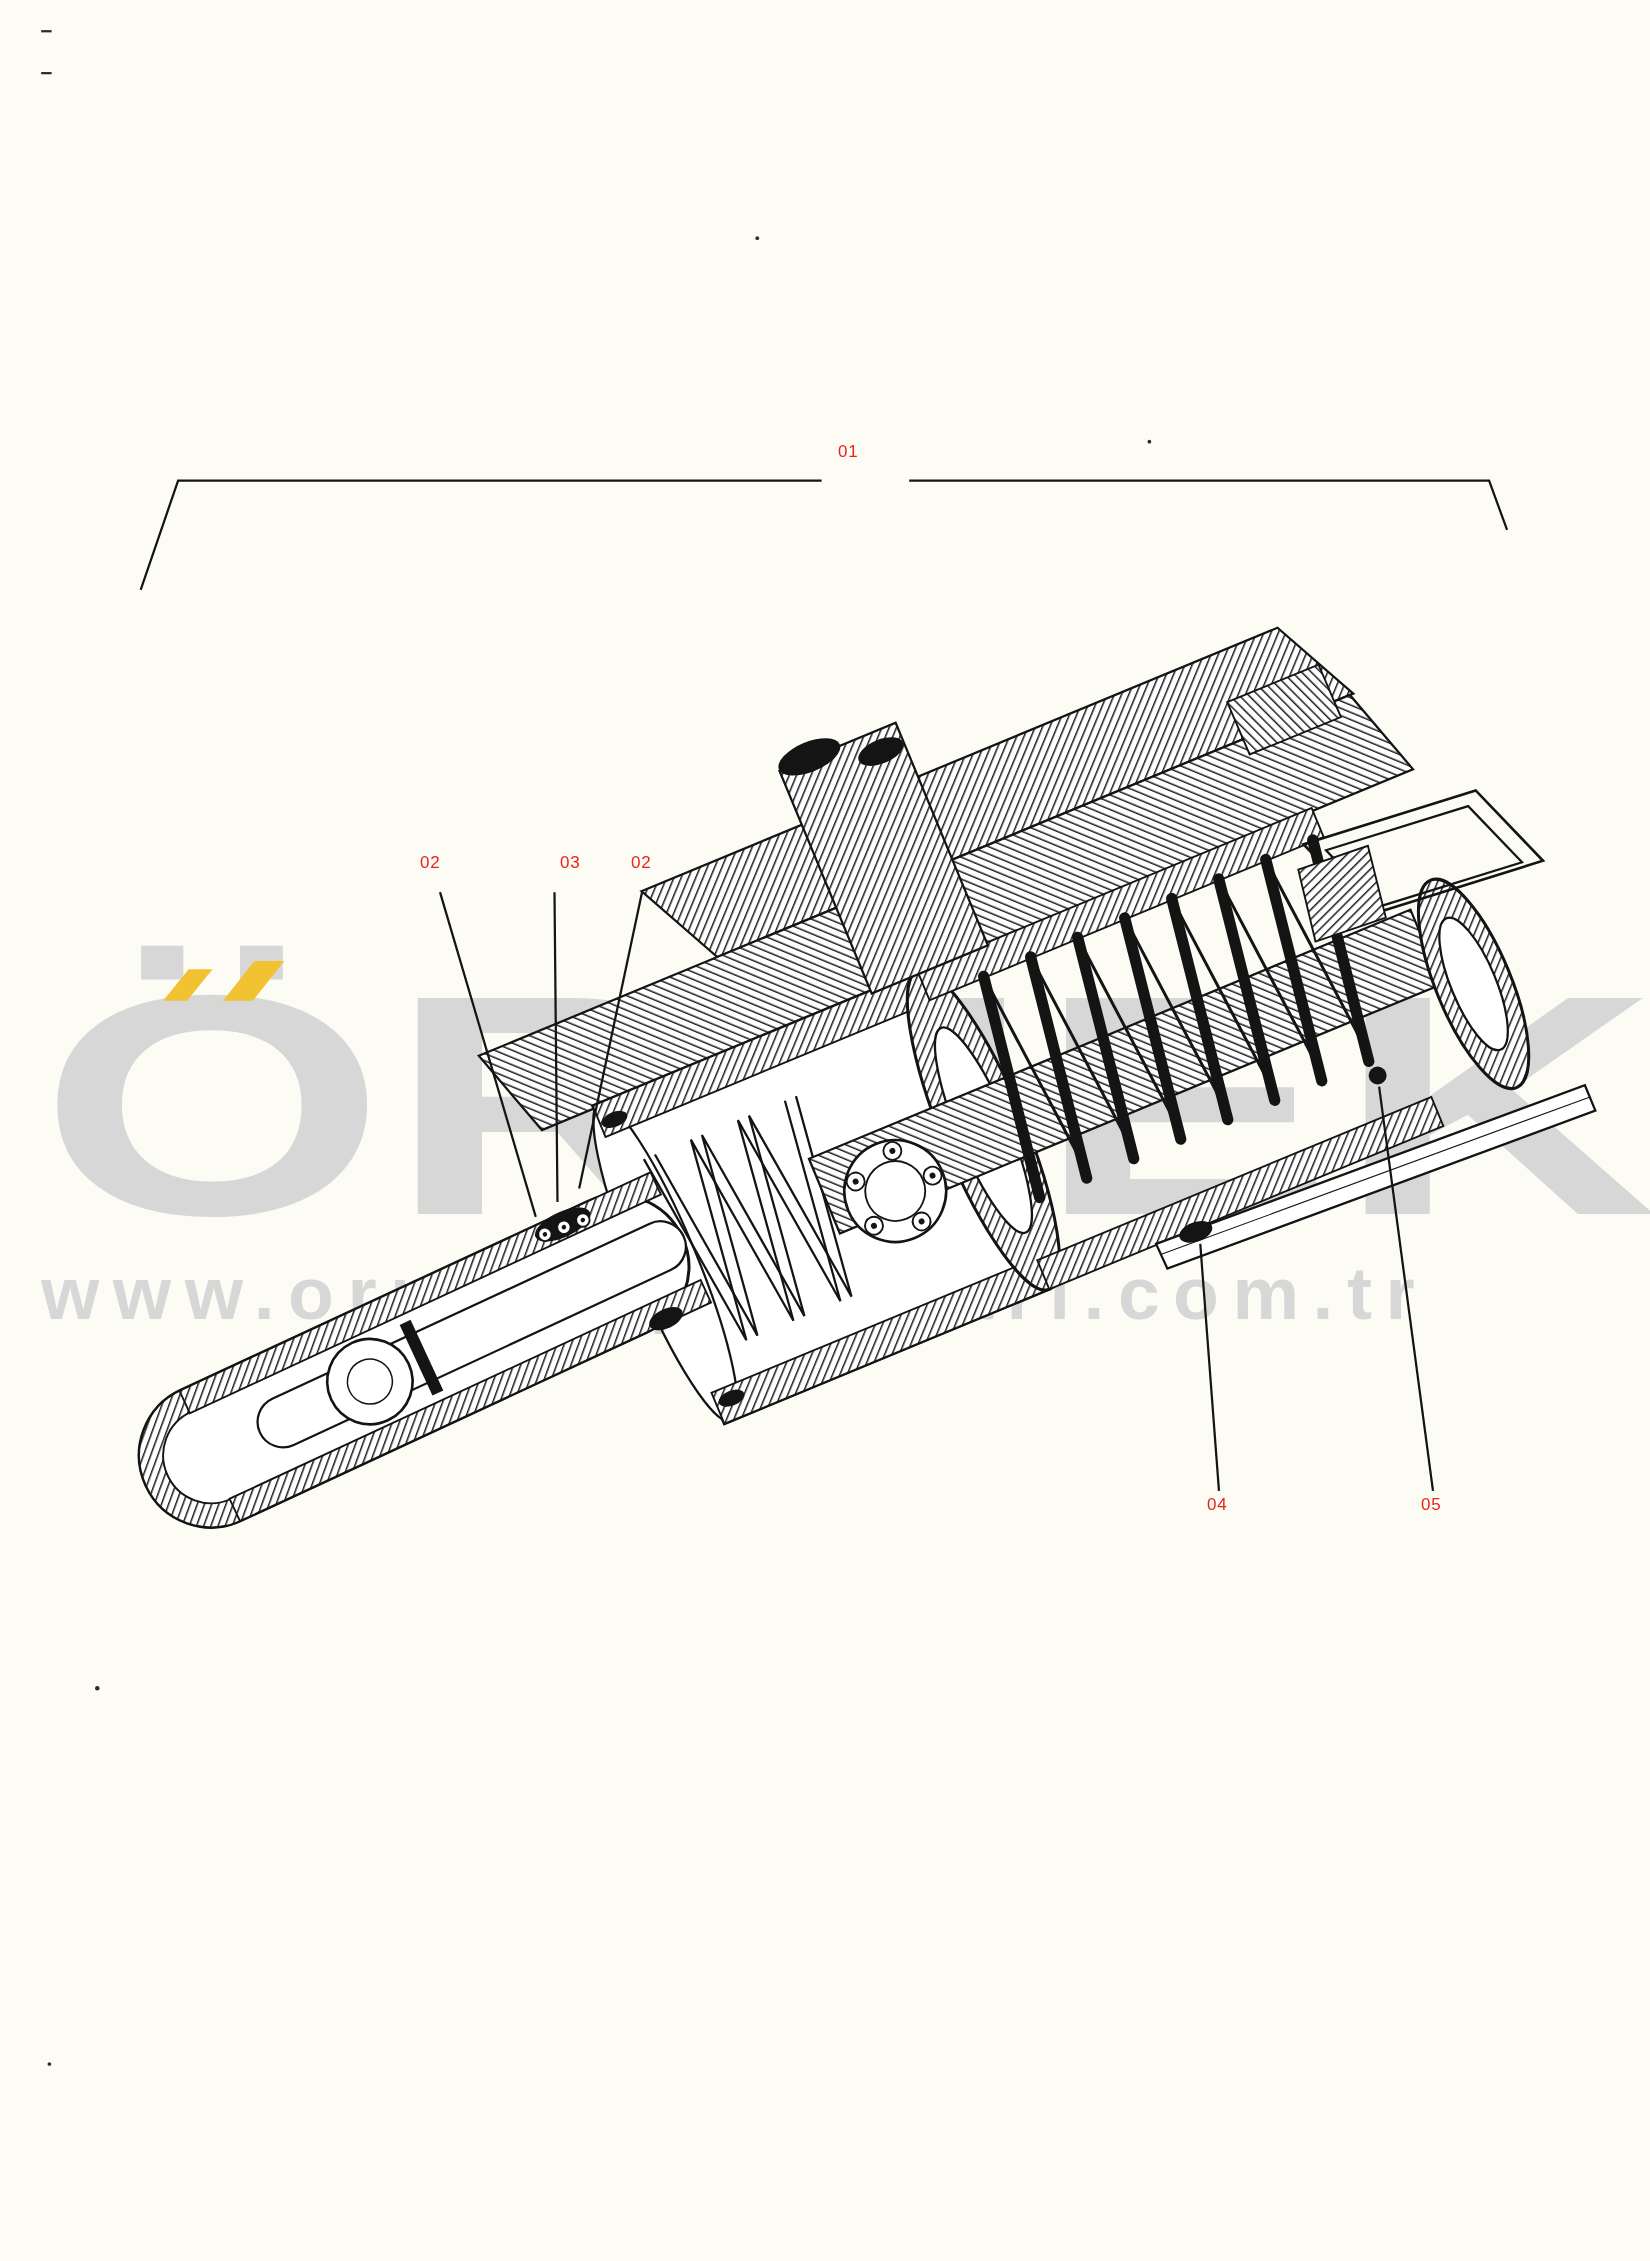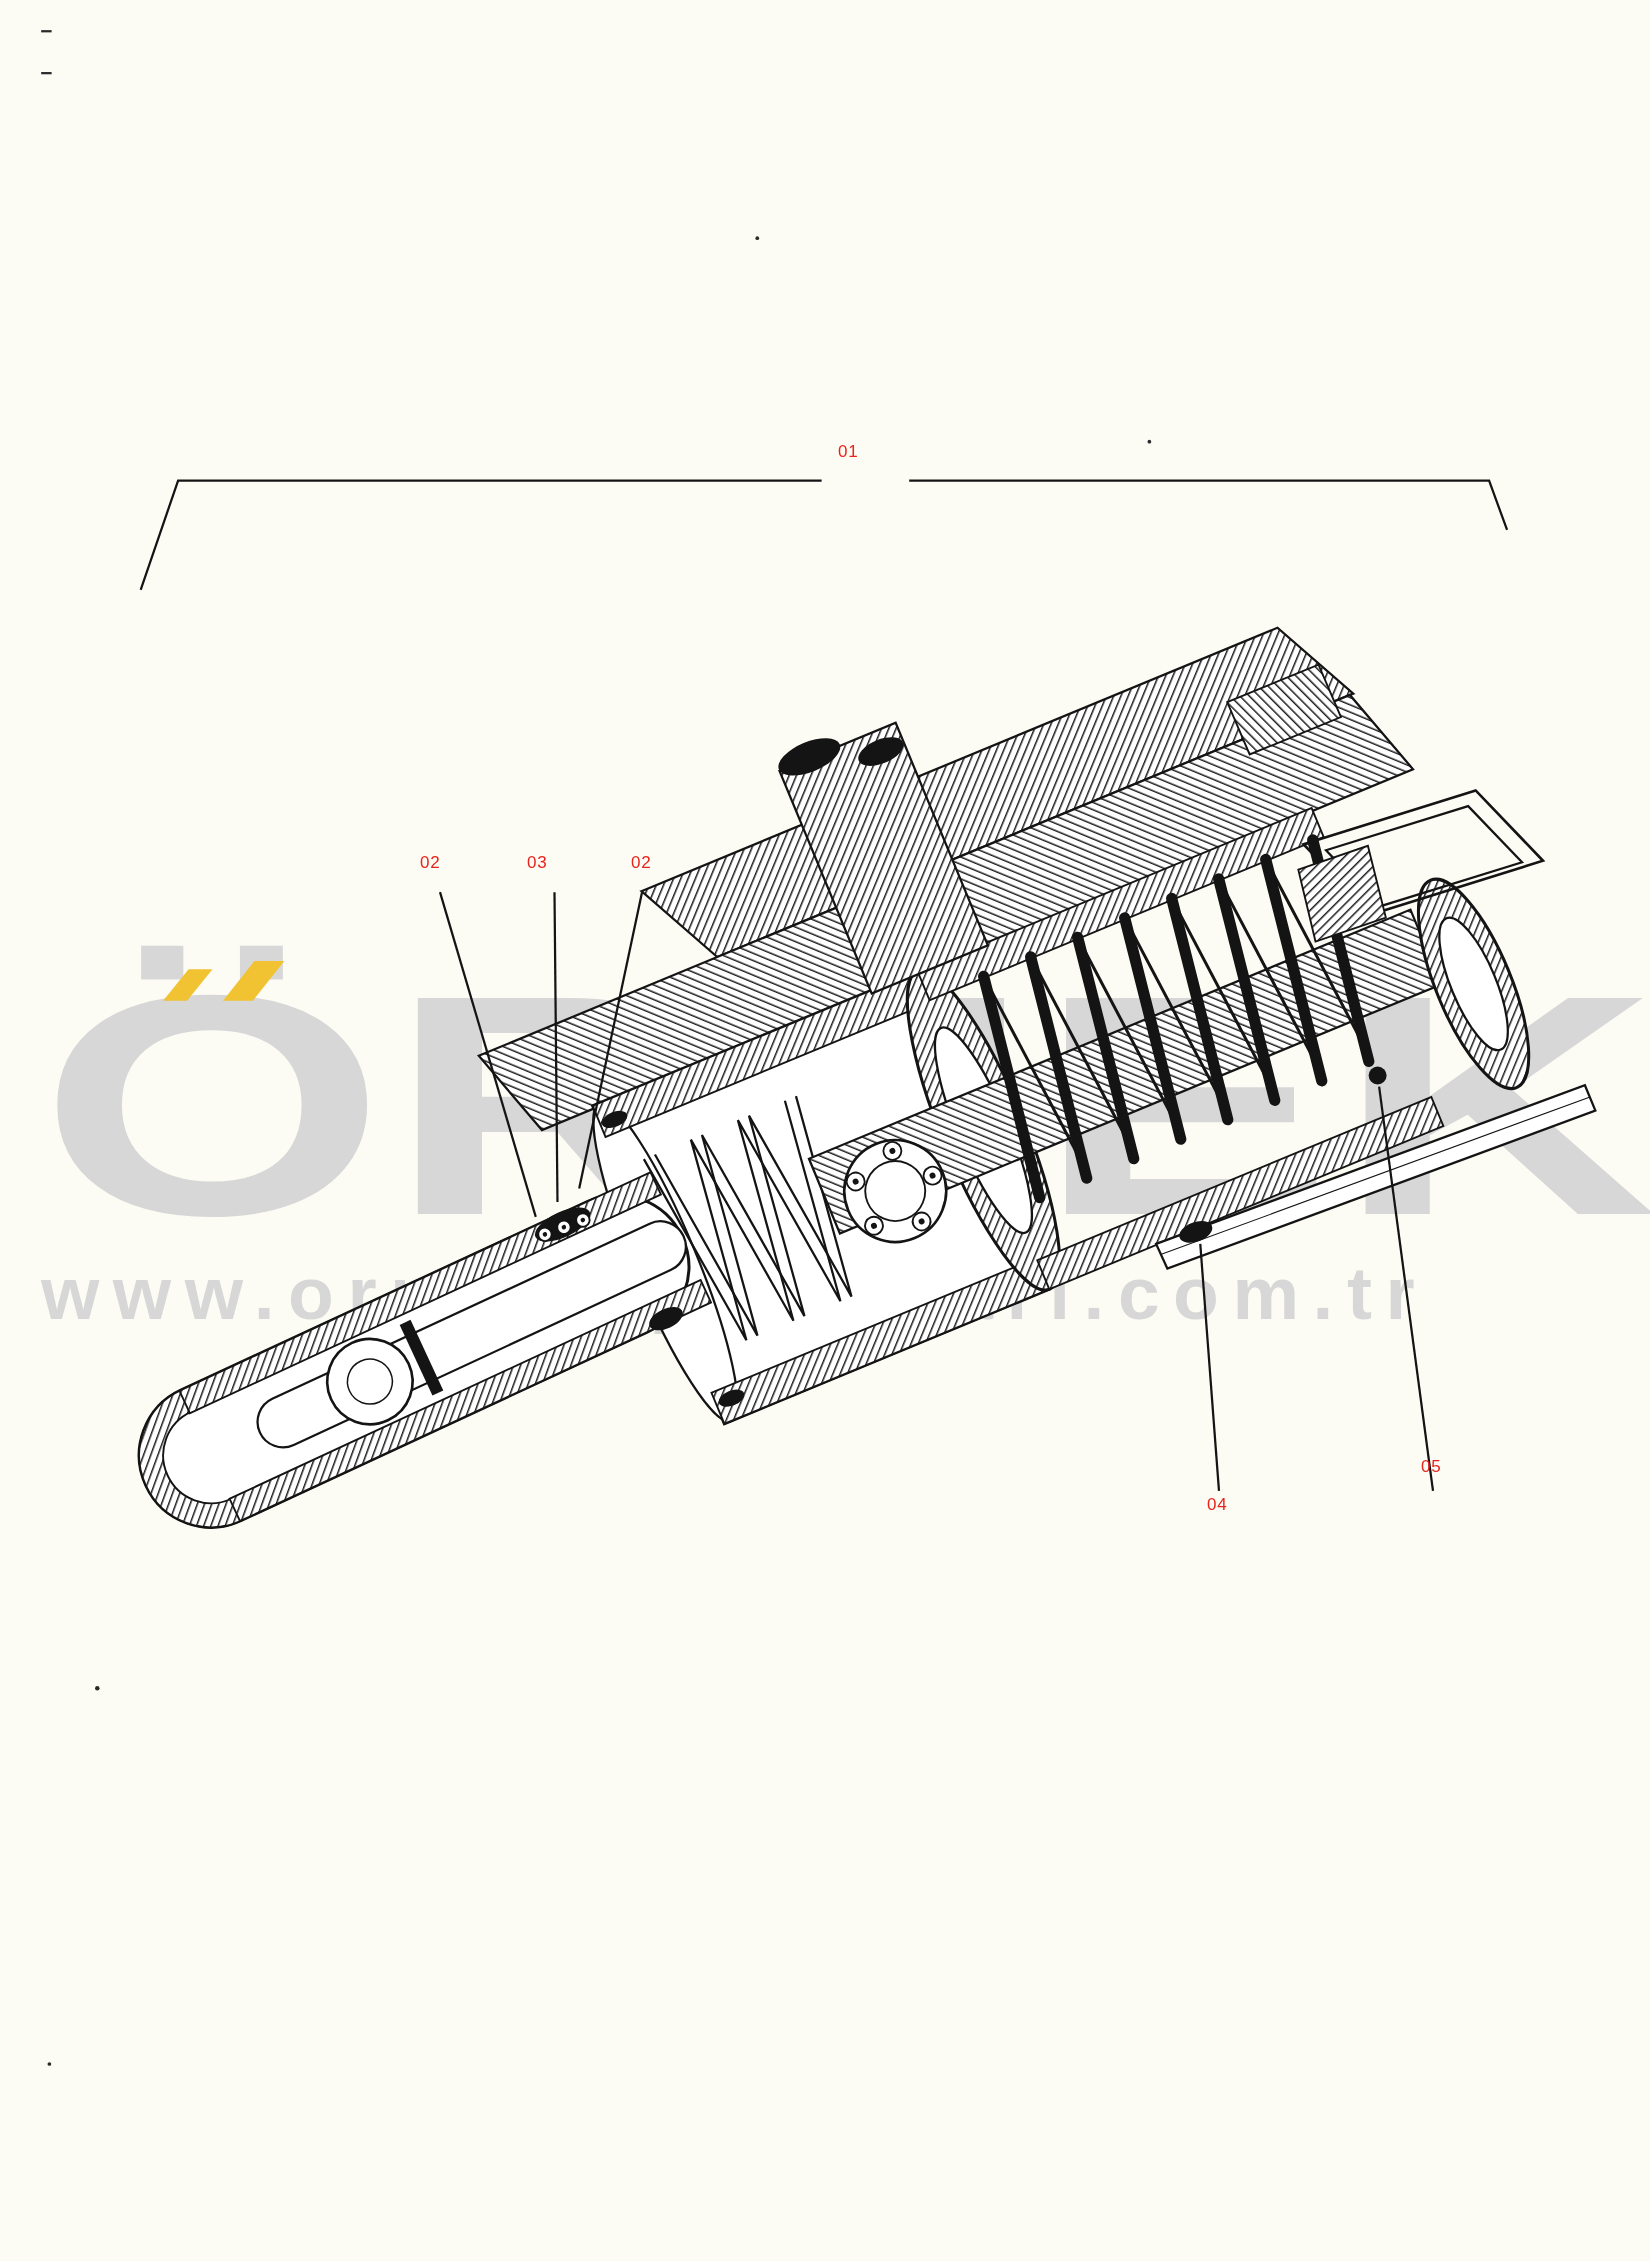--- a/index.html
+++ b/index.html
@@ -190,19 +190,19 @@
       <line x1="588" y1="1192" x2="716" y2="1626"></line>
       <line x1="741" y1="1192" x2="745" y2="1606"></line>
       <line x1="858" y1="1192" x2="774" y2="1588"></line>
       <line x1="1629" y1="1992" x2="1604" y2="1662"></line>
       <line x1="1915" y1="1992" x2="1843" y2="1452"></line>
     </g>
   </svg>
 
   <div class="callout" style="left:838px;top:442px">01</div>
   <div class="callout" style="left:420px;top:853px">02</div>
-  <div class="callout" style="left:527px;top:853px">03</div>
+  <div class="callout" style="left:560px;top:853px">03</div>
   <div class="callout" style="left:631px;top:853px">02</div>
   <div class="callout" style="left:1207px;top:1495px">04</div>
-  <div class="callout" style="left:1421px;top:1457px">05</div>
+  <div class="callout" style="left:1421px;top:1495px">05</div>
 
 </div>
 
 
 </body></html>

